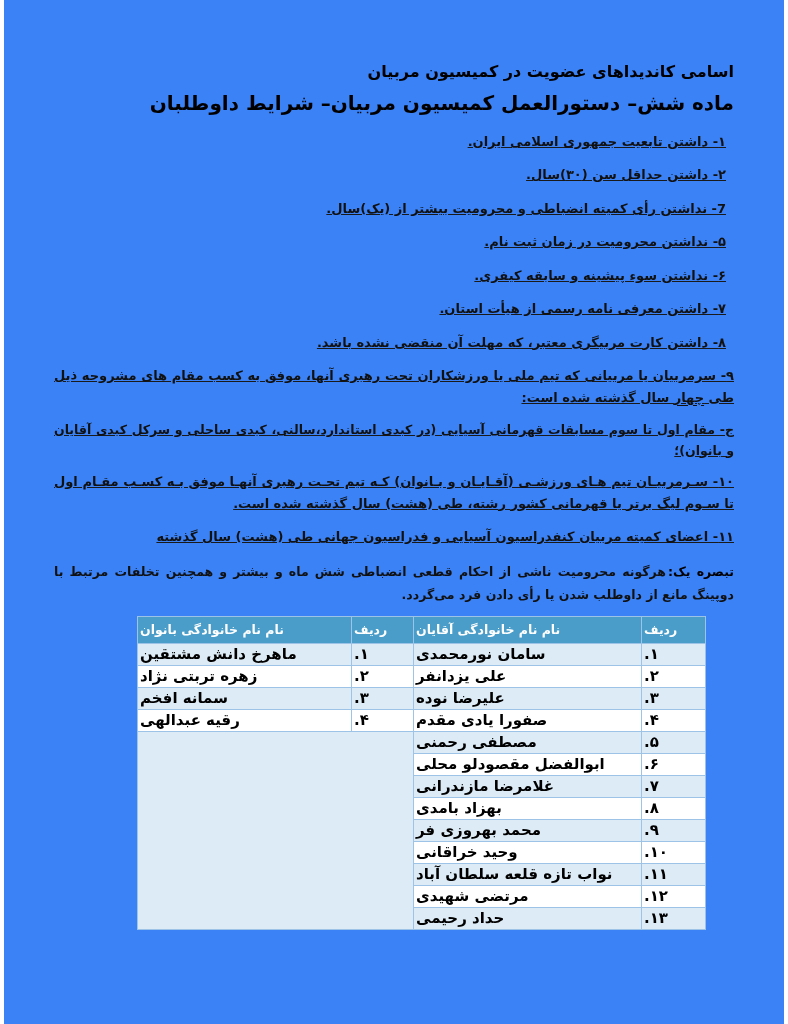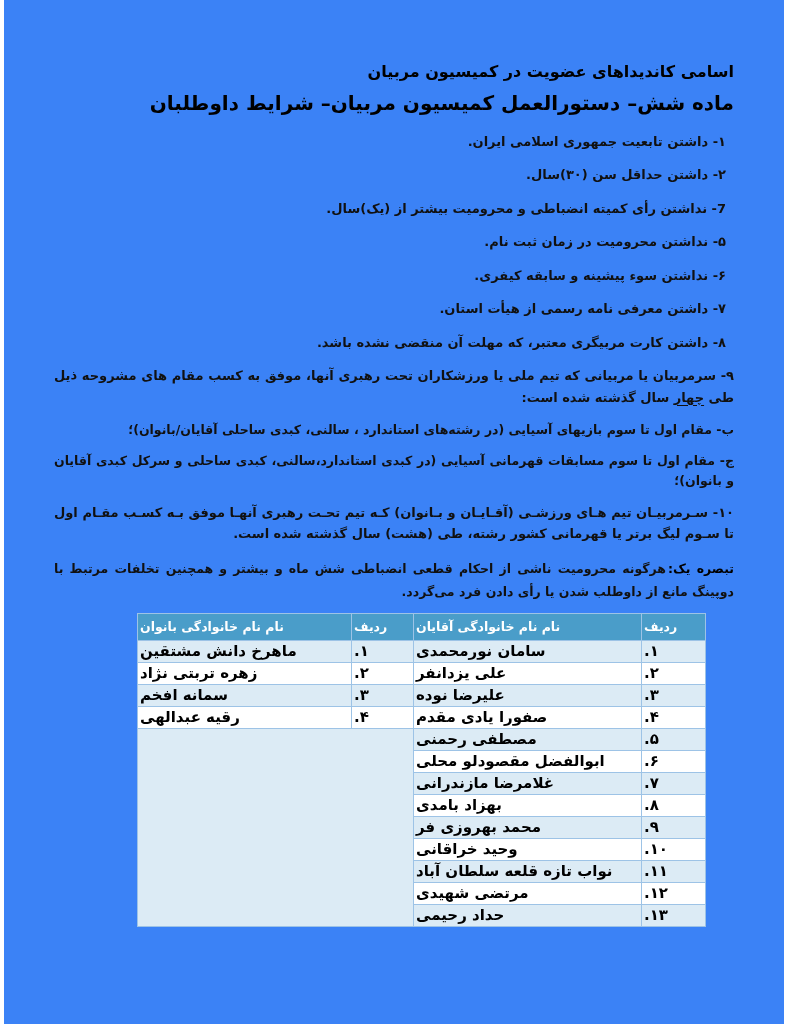--- a/index.html
+++ b/index.html
@@ -14,21 +14,21 @@
     box-sizing:border-box;
     padding:62px 50px 0 50px;
     overflow:hidden;
   }
   .title1{
     font-size:16px;font-weight:bold;margin:0 0 10px 0;color:#000;
   }
   .title2{
     font-size:20px;font-weight:bold;margin:0 0 16px 0;color:#000;
   }
-  .reqs{margin:0;}
+  .reqs{margin:0;text-decoration:underline;}
   .req{
     font-size:13px;font-weight:bold;color:#111;
     margin:0 8px 12px 0;
     text-align:justify;text-justify:inter-word;
     line-height:1.65;
   }
   .req.flush{margin-right:0;}
   .req.sub{
     font-size:12.5px;margin:0 0 10px 0;
   }
@@ -73,23 +73,23 @@
 
   <div class="reqs" id="reqs">
       <p class="req">۱- داشتن تابعیت جمهوری اسلامی ایران.</p>
       <p class="req">۲- داشتن حداقل سن (۳۰)سال.</p>
       <p class="req">7- نداشتن رأی کمیته انضباطی و محرومیت بیشتر از (یک)سال.</p>
       <p class="req">۵- نداشتن محرومیت در زمان ثبت نام.</p>
       <p class="req">۶- نداشتن سوء پیشینه و سابقه کیفری.</p>
       <p class="req">۷- داشتن معرفی نامه رسمی از هیأت استان.</p>
       <p class="req">۸- داشتن کارت مربیگری معتبر، که مهلت آن منقضی نشده باشد.</p>
       <p class="req flush"><span>۹- سرمربیان یا مربیانی که تیم ملی یا ورزشکاران تحت رهبری آنها، موفق به کسب مقام های مشروحه ذیل طی </span><span class="u">چهار</span><span> سال گذشته شده است:</span></p>
-      <p class="req sub">ب- مقام اول تا سوم بازیهای آسیایی (در رشته‌های استاندارد ، سالنی، کبدی ساحلی آقایان/بانوان)؛</p>
       <p class="req sub">ج- مقام اول تا سوم مسابقات قهرمانی آسیایی (در کبدی استاندارد،سالنی، کبدی ساحلی و سرکل کبدی آقایان و بانوان)؛</p>
       <p class="req flush">۱۰- سـرمربیـان تیم هـای ورزشـی (آقـایـان و بـانوان) کـه تیم تحـت رهبری آنهـا موفق بـه کسـب مقـام اول تا سـوم لیگ برتر یا قهرمانی کشور رشته، طی (هشت) سال گذشته شده است.</p>
+      <p class="req flush">۱۱- اعضای کمیته مربیان کنفدراسیون آسیایی و فدراسیون جهانی طی (هشت) سال گذشته</p>
     </div>
 
   <p class="note"><span class="lbl">تبصره یک:</span><span>هرگونه محرومیت ناشی از احکام قطعی انضباطی شش ماه و بیشتر و همچنین تخلفات مرتبط با دوپینگ مانع از داوطلب شدن یا رأی دادن فرد می‌گردد.</span></p>
 
   <table class="cands" id="cands">
     <colgroup>
       <col style="width:64px">
       <col style="width:228px">
       <col style="width:62px">
       <col style="width:214px">

